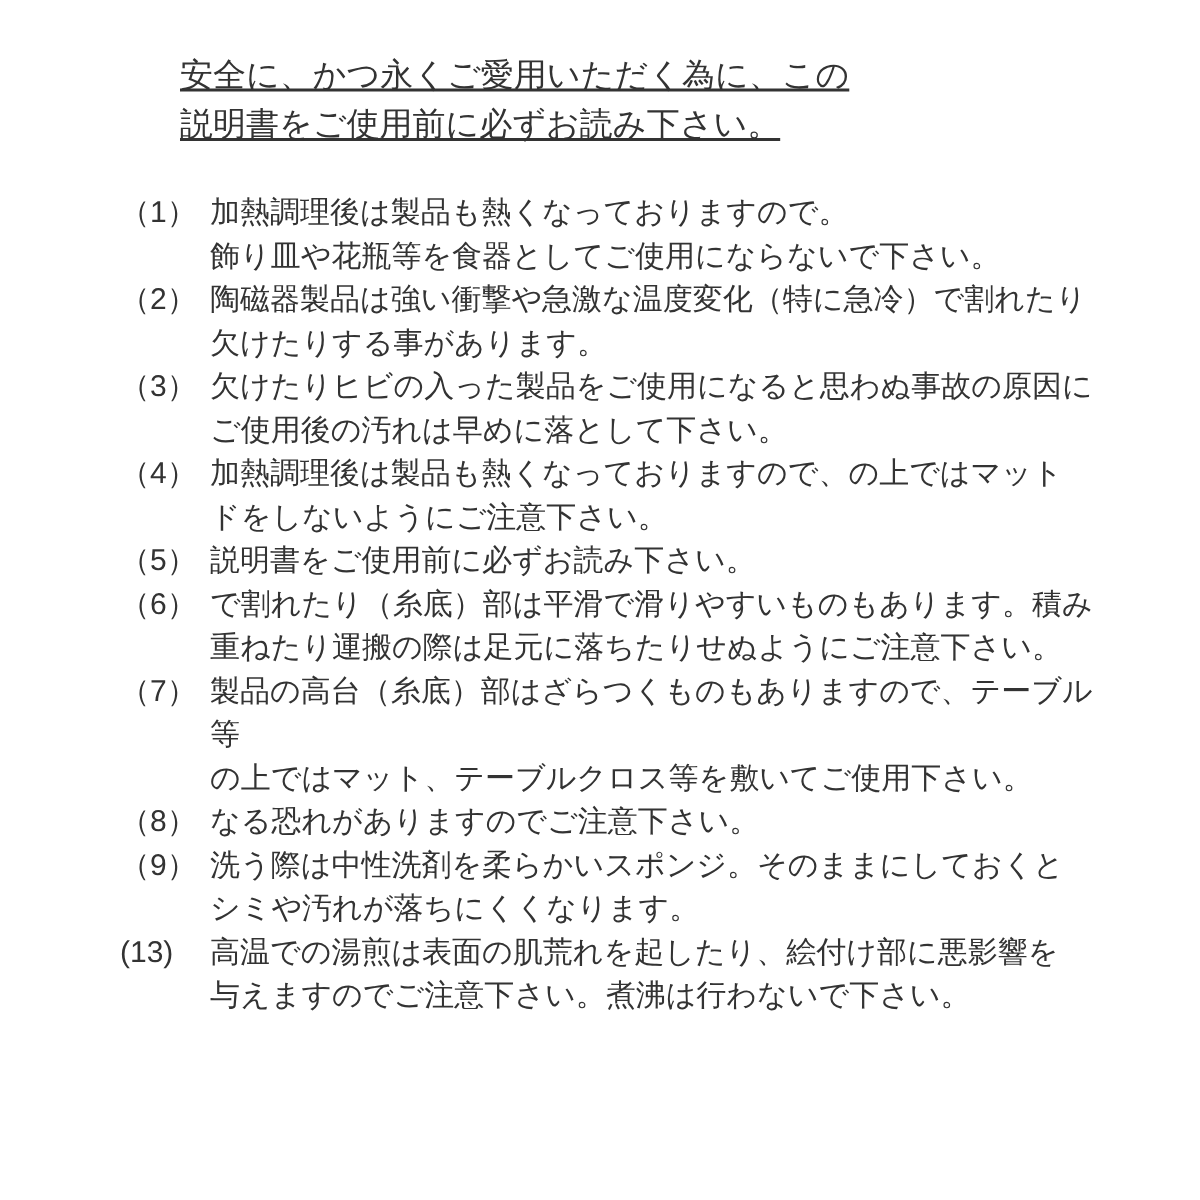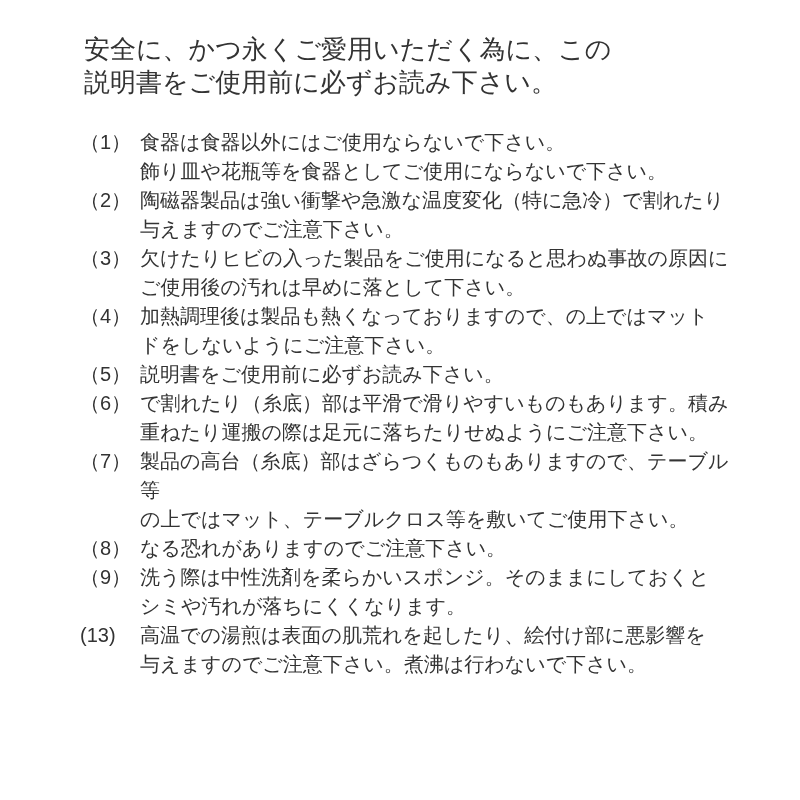--- a/index.html
+++ b/index.html
@@ -27,24 +27,25 @@
     display: inline-block;
     font-size: 38px;
     font-weight: normal;
     line-height: 1.15;
     margin: 0 0 0 14px;
     padding: 0 2px 7px 2px;
     border-bottom: 2px solid #333333;
     letter-spacing: 0px;
   }
   .doc-subtitle {
-    margin: 33px 60px 0 84px;
-    font-size: 26px;
+    margin: 33px 60px 0 120px;
+    font-size: 22px;
     line-height: 33px;
     white-space: pre-line;
+    text-decoration: underline;
   }
   .notes-list {
     margin: 29px 56px 0 80px;
     font-size: 20px;
     line-height: 29px;
   }
   .note-item {
     display: flex;
     align-items: flex-start;
   }
@@ -63,28 +64,28 @@
 <div class="page">
 
 
   <p class="doc-subtitle">安全に、かつ永くご愛用いただく為に、この
 説明書をご使用前に必ずお読み下さい。</p>
 
   <div class="notes-list">
 
     <div class="note-item">
       <span class="note-num">（1）</span>
-      <span class="note-text">食器は食器以外にはご使用ならないで下さい。
+      <span class="note-text">加熱調理後は製品も熱くなっておりますので。
 飾り皿や花瓶等を食器としてご使用にならないで下さい。</span>
     </div>
 
     <div class="note-item">
       <span class="note-num">（2）</span>
       <span class="note-text">陶磁器製品は強い衝撃や急激な温度変化（特に急冷）で割れたり
-与えますのでご注意下さい。</span>
+欠けたりする事があります。</span>
     </div>
 
     <div class="note-item">
       <span class="note-num">（3）</span>
       <span class="note-text">欠けたりヒビの入った製品をご使用になると思わぬ事故の原因に
 ご使用後の汚れは早めに落として下さい。</span>
     </div>
 
     <div class="note-item">
       <span class="note-num">（4）</span>

